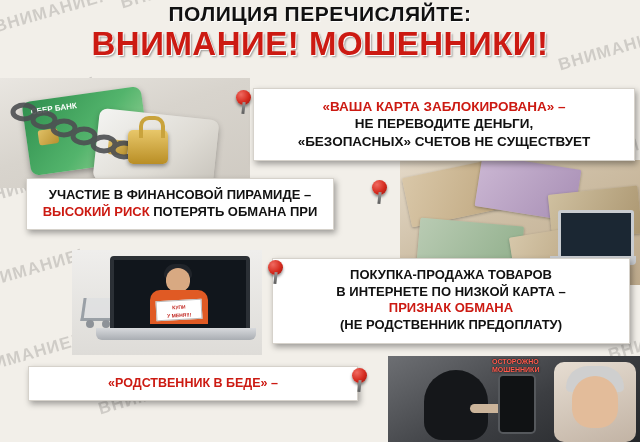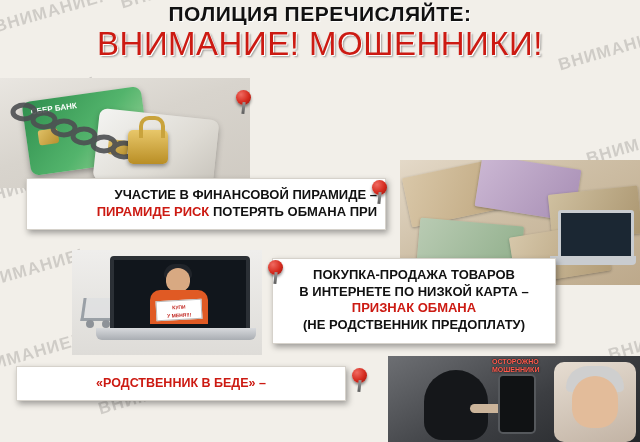--- a/index.html
+++ b/index.html
@@ -196,21 +196,21 @@
   }
   .head-line1 {
     font-size: 21px;
     font-weight: 700;
     color: #111111;
     letter-spacing: .5px;
     text-shadow: 1px 1px 0 #ffffff;
   }
   .head-line2 {
     font-size: 33px;
-    font-weight: 400;
+    font-weight: 700;
     color: #cc1a12;
     letter-spacing: .5px;
     margin-top: -1px;
     text-shadow: 1px 1px 0 #ffffff, 2px 2px 2px rgba(0,0,0,.35);
   }
 
   
   .note {
     position: absolute;
     z-index: 4;
@@ -233,23 +233,23 @@
     box-shadow: 0 2px 3px rgba(0,0,0,.45);
   }
   .pin::after {
     content:"";
     position:absolute; left:6px; top:12px; width:3px; height:12px;
     background: linear-gradient(180deg,#9a9a9a,#5d5d5d);
     transform: rotate(6deg);
   }
 
   .n1 { left: 253px; top: 88px;  width: 382px; font-size: 13.5px; padding: 9px 8px 10px; }
-  .n2 { left: 26px;  top: 178px; width: 360px; font-size: 13px;   padding: 8px 8px 9px; text-align: right; }
-  .n3 { left: 272px; top: 258px; width: 284px; font-size: 13px;   padding: 8px 8px 9px; }
-  .n4 { left: 16px;  top: 366px; width: 330px; font-size: 12.5px; padding: 8px 8px 9px; }
+  .n2 { left: 26px;  top: 178px; width: 308px; font-size: 13px;   padding: 8px 8px 9px; }
+  .n3 { left: 272px; top: 258px; width: 358px; font-size: 13px;   padding: 8px 8px 9px; }
+  .n4 { left: 28px;  top: 366px; width: 330px; font-size: 12.5px; padding: 8px 8px 9px; }
 </style>
 </head>
 <body>
 
 <div class="poster">
 
   <div class="watermark-layer">
     <div class="wm" style="left:-8px; top:18px; font-size:17px;">ВНИМАНИЕ!</div>
     <div class="wm" style="left:118px; top:-6px; font-size:17px;">ВНИМАНИЕ!</div>
 
@@ -328,25 +328,30 @@
       <div class="face"></div>
     </div>
   </div>
 
   <div class="headline">
     <div class="head-line1">ПОЛИЦИЯ ПЕРЕЧИСЛЯЙТЕ:</div>
     <div class="head-line2">ВНИМАНИЕ! МОШЕННИКИ!</div>
   </div>
 
   <div class="pin" style="left:236px; top:90px;"></div>
+  <div class="note n1">
+    <div class="ln red">«ВАША КАРТА ЗАБЛОКИРОВАНА» –</div>
+    <div class="ln">НЕ ПЕРЕВОДИТЕ ДЕНЬГИ,</div>
+    <div class="ln">«БЕЗОПАСНЫХ» СЧЕТОВ НЕ СУЩЕСТВУЕТ</div>
+  </div>
 
   <div class="pin" style="left:372px; top:180px;"></div>
   <div class="note n2">
     <div class="ln">УЧАСТИЕ В ФИНАНСОВОЙ ПИРАМИДЕ –</div>
-    <div class="ln"><span class="red">ПИРАМИДЕ РИСК</span><span> ПОТЕРЯТЬ ОБМАНА ПРИ</span></div>
+    <div class="ln"><span class="red">ВЫСОКИЙ РИСК</span><span> ПОТЕРЯТЬ ОБМАНА ПРИ</span></div>
   </div>
 
   <div class="pin" style="left:268px; top:260px;"></div>
   <div class="note n3">
     <div class="ln">ПОКУПКА-ПРОДАЖА ТОВАРОВ</div>
     <div class="ln">В ИНТЕРНЕТЕ ПО НИЗКОЙ КАРТА –</div>
     <div class="ln red">ПРИЗНАК ОБМАНА</div>
     <div class="ln">(НЕ РОДСТВЕННИК ПРЕДОПЛАТУ)</div>
   </div>
 

